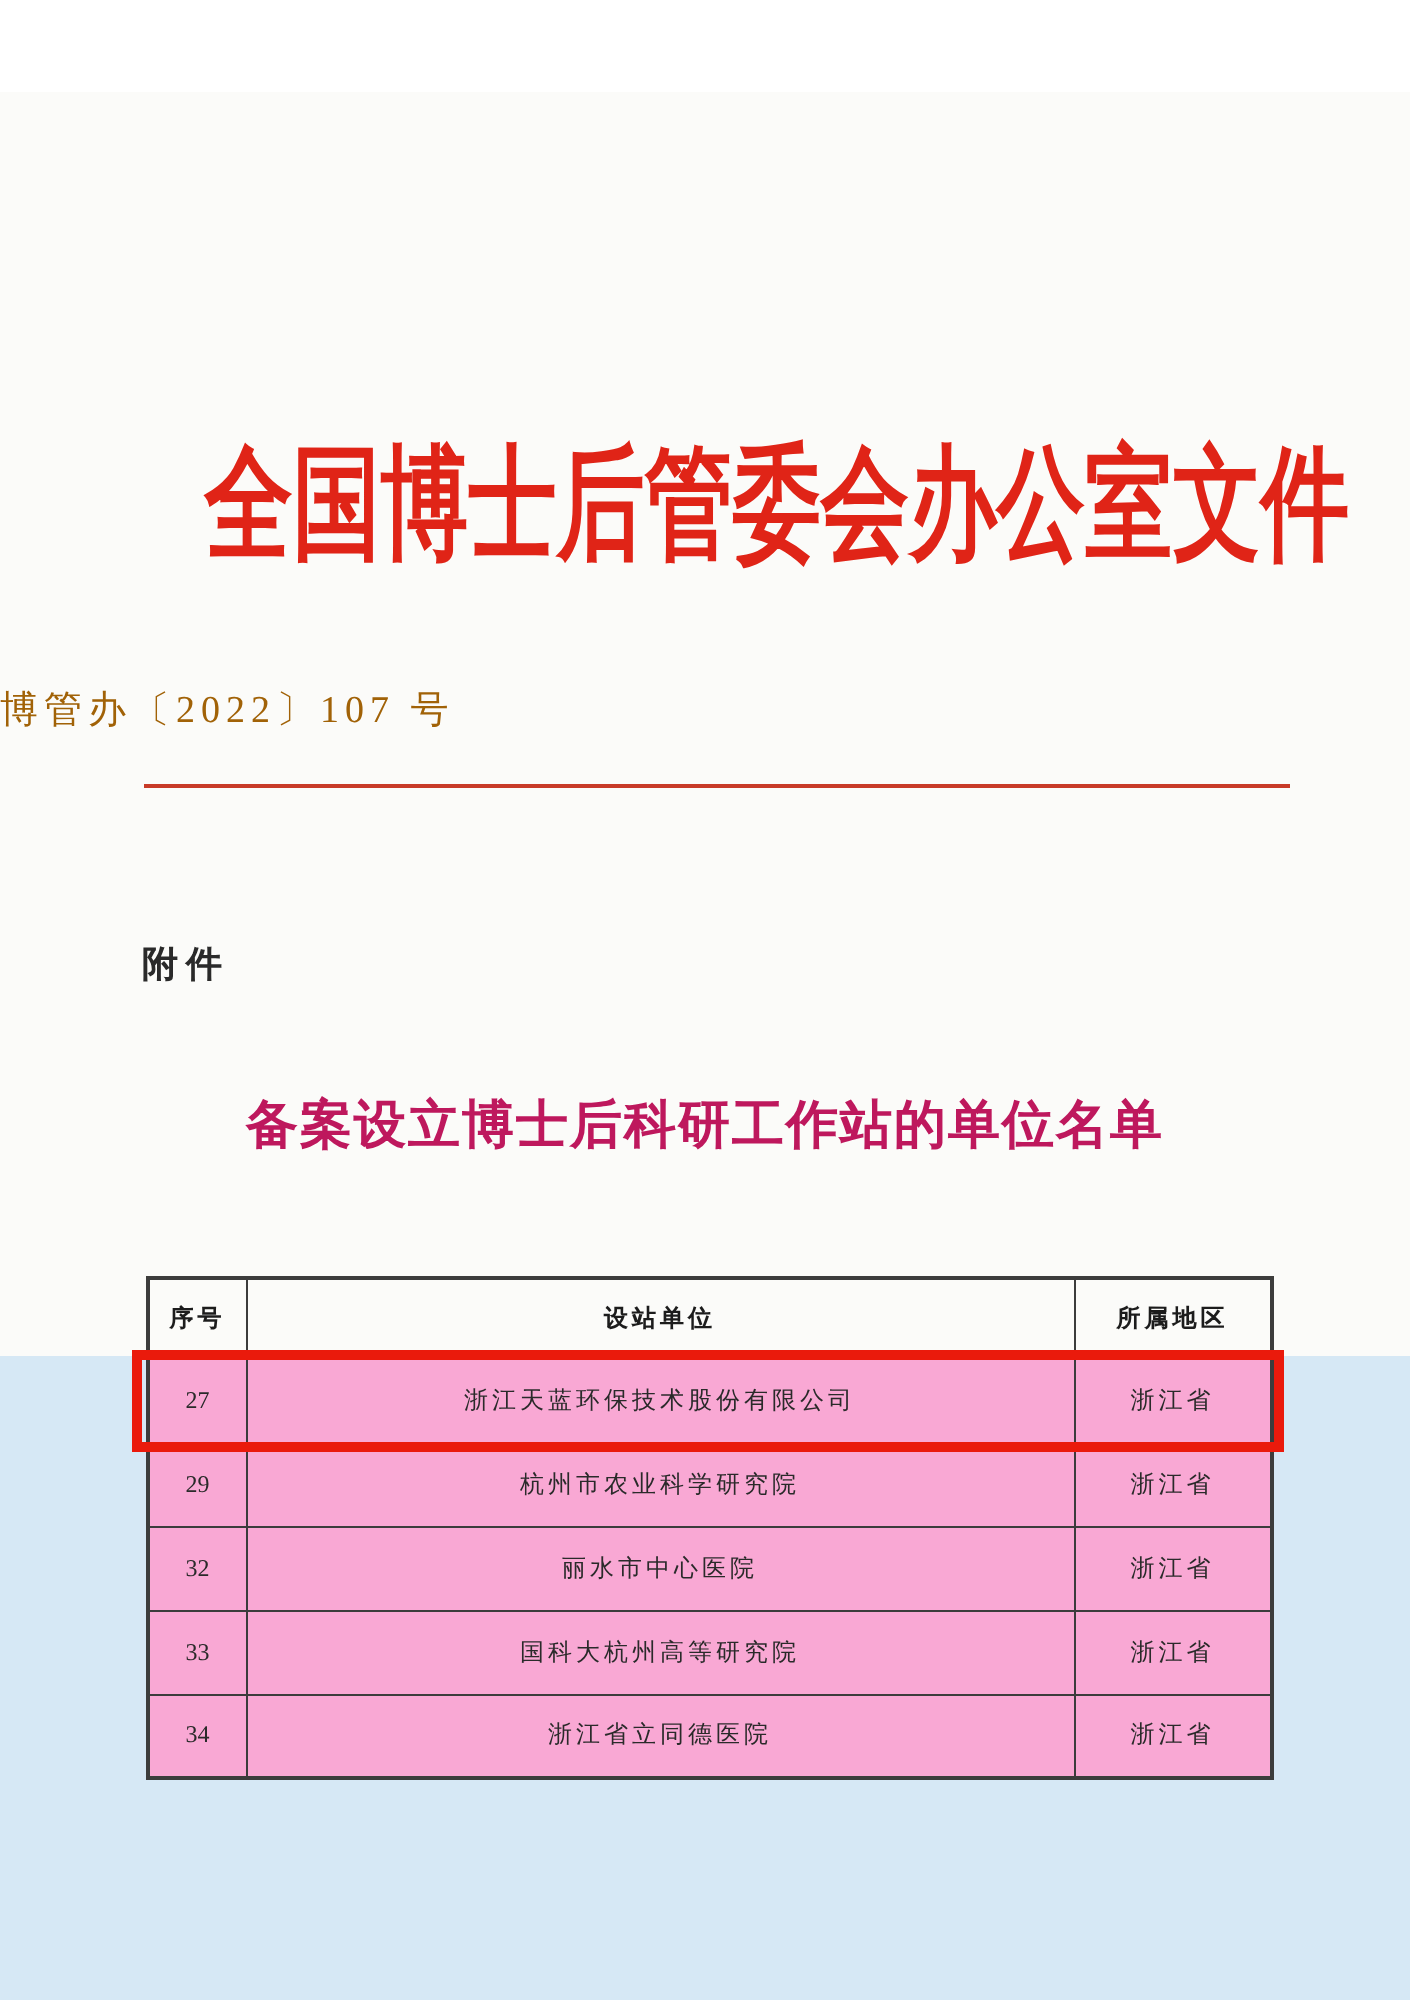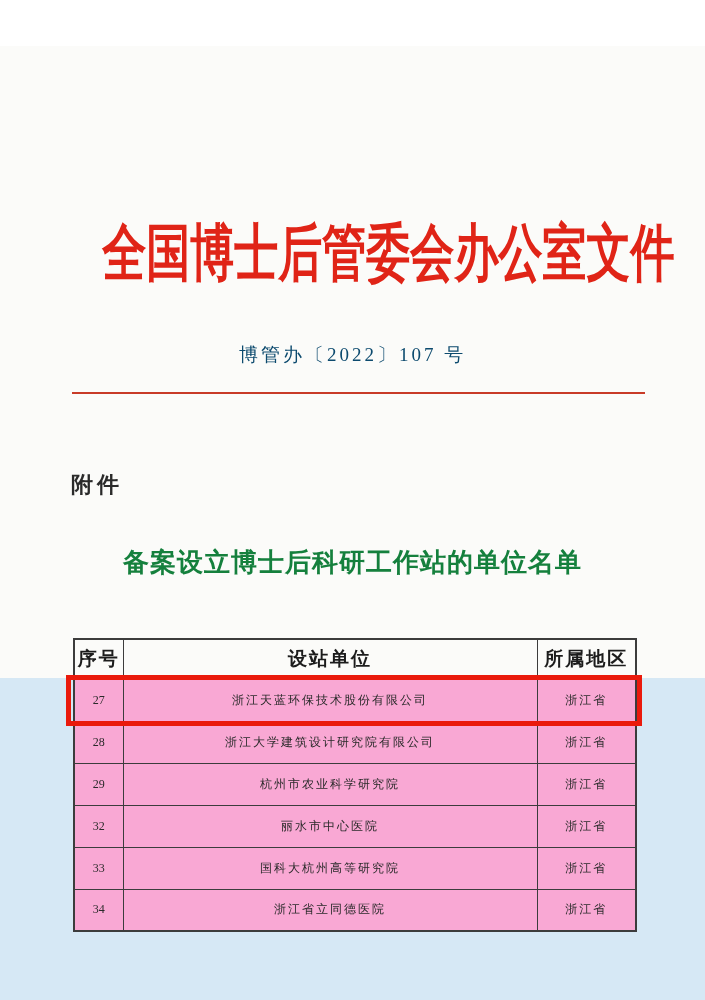--- a/index.html
+++ b/index.html
@@ -31,53 +31,53 @@
     color: #e02417;
     transform: scaleX(0.71);
     transform-origin: center;
     white-space: nowrap;
   }
   .doc-number {
     position: absolute;
     top: 296px;
     left: 0;
     width: 705px;
-    text-align: center;
+    text-align: left;
     font-size: 19px;
     letter-spacing: 3px;
-    color: #0c4a6e;
+    color: #a16207;
   }
   .red-rule {
     position: absolute;
     top: 346px;
     left: 72px;
     width: 573px;
     height: 2px;
     background: #c83b28;
   }
   .attachment {
     position: absolute;
     top: 424px;
     left: 71px;
     font-family: "Liberation Sans", "DejaVu Sans", sans-serif;
     font-weight: bold;
-    font-size: 22px;
+    font-size: 18px;
     letter-spacing: 4px;
     color: #2a2a2a;
   }
   .list-title {
     position: absolute;
     top: 499px;
     left: 0;
     width: 705px;
     text-align: center;
     font-weight: bold;
     font-size: 26px;
     letter-spacing: 1px;
-    color: #15803d;
+    color: #be185d;
   }
   .scan-band {
     position: absolute;
     top: 632px;
     left: 0;
     width: 705px;
     height: 368px;
     background: #d6e8f5;
   }
   table.units-table {
@@ -100,21 +100,21 @@
     padding: 0;
     overflow: hidden;
     white-space: nowrap;
   }
   table.units-table thead tr { height: 40px; }
   table.units-table tbody tr { height: 42px; }
   table.units-table th {
     background: #fbfbf9;
     font-family: "Liberation Sans", "DejaVu Sans", sans-serif;
     font-weight: bold;
-    font-size: 19px;
+    font-size: 12px;
     letter-spacing: 2px;
     color: #1c1c1c;
   }
   table.units-table td {
     background: #f9a8d4;
     font-size: 12px;
     color: #2a2a2a;
   }
   td.cell-no {
     font-size: 20px;
@@ -169,25 +169,20 @@
         <th>所属地区</th>
       </tr>
     </thead>
     <tbody>
       <tr>
         <td class="cell-no">27</td>
         <td class="cell-unit">浙江天蓝环保技术股份有限公司</td>
         <td class="cell-region">浙江省</td>
       </tr>
       <tr>
-        <td class="cell-no">28</td>
-        <td class="cell-unit">浙江大学建筑设计研究院有限公司</td>
-        <td class="cell-region">浙江省</td>
-      </tr>
-      <tr>
         <td class="cell-no">29</td>
         <td class="cell-unit">杭州市农业科学研究院</td>
         <td class="cell-region">浙江省</td>
       </tr>
       <tr>
         <td class="cell-no">32</td>
         <td class="cell-unit">丽水市中心医院</td>
         <td class="cell-region">浙江省</td>
       </tr>
       <tr>

